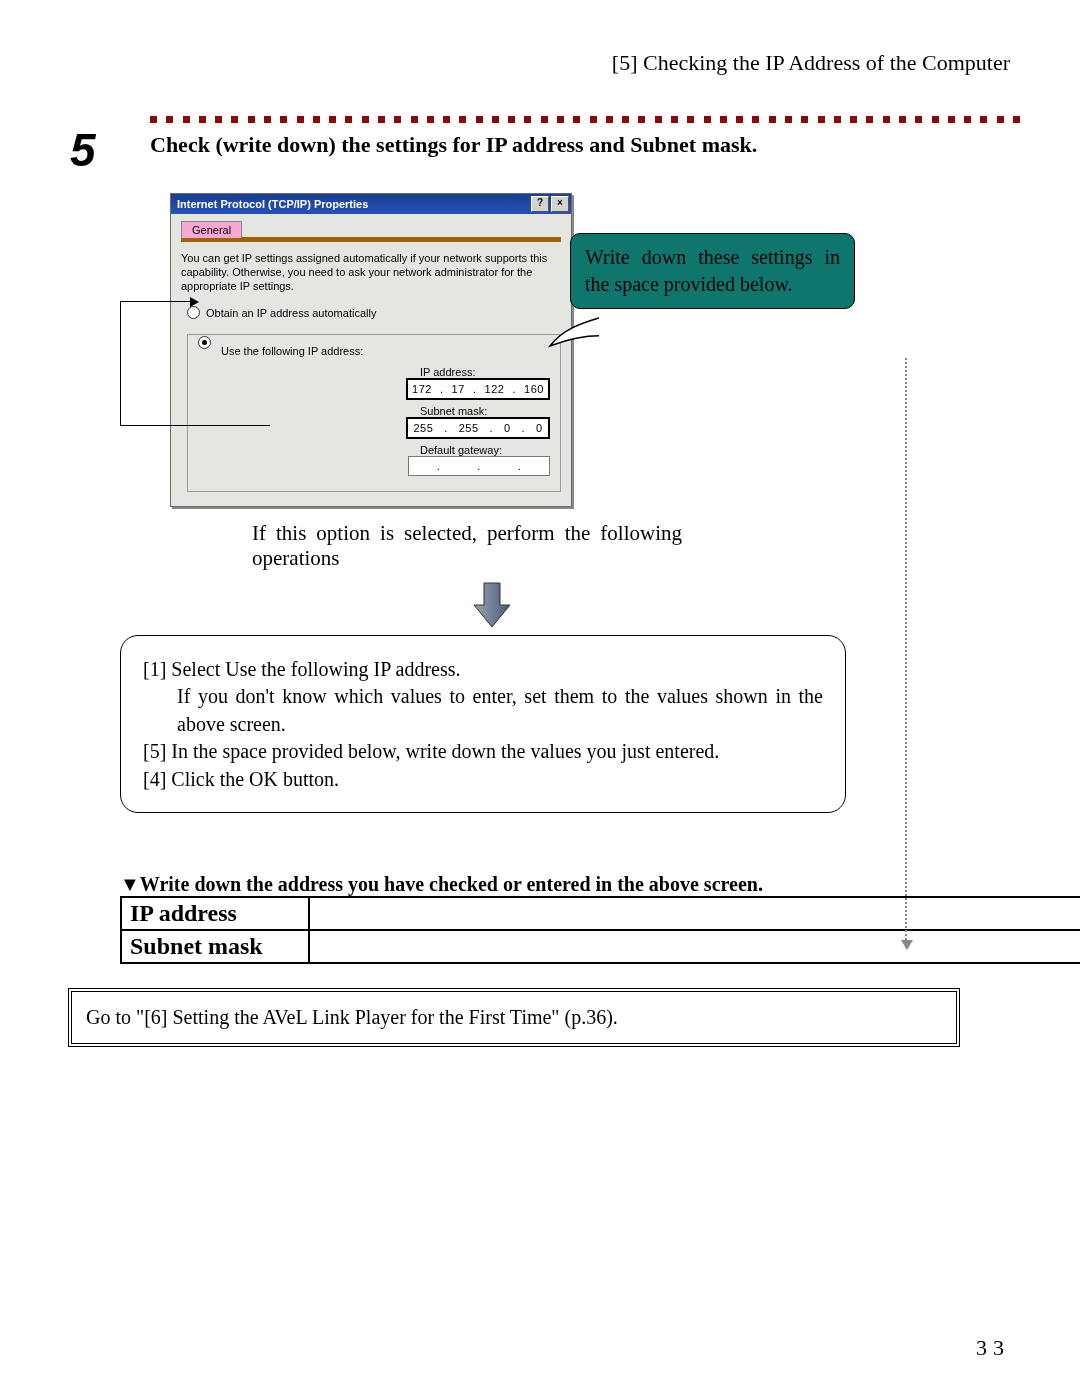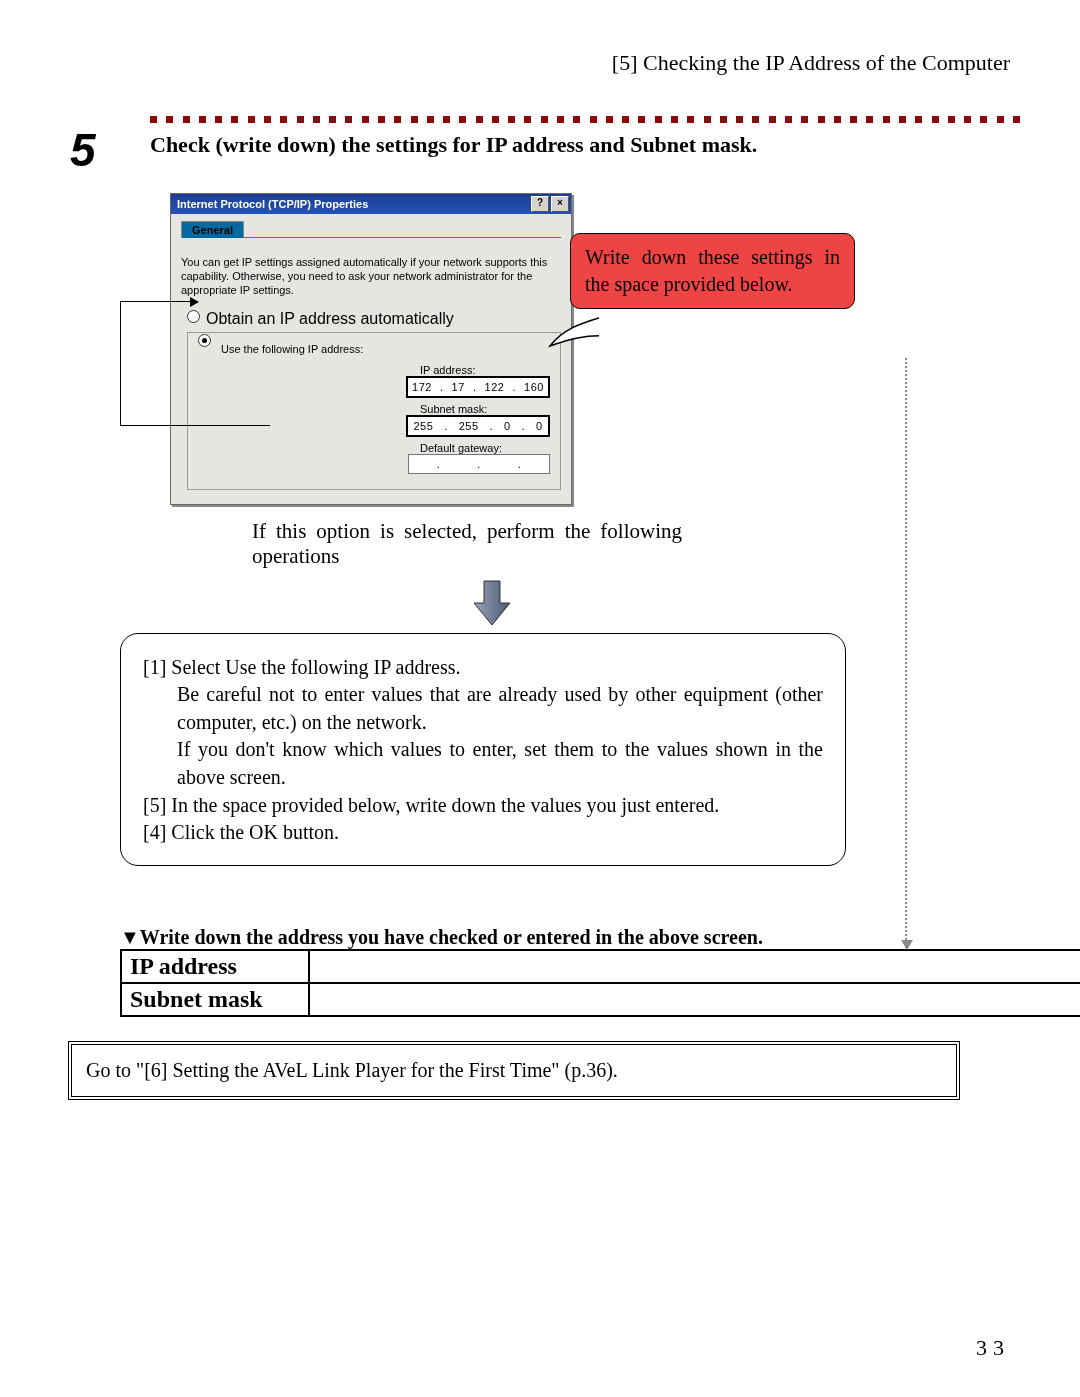--- a/index.html
+++ b/index.html
@@ -78,47 +78,47 @@
   .titlebar-btns { display:flex; gap:2px; }
   .titlebar-btn {
     width: 16px; height: 14px;
     background:#d6d3ce; border:1px solid #fff;
     border-right-color:#555; border-bottom-color:#555;
     font-size:10px; line-height:12px; text-align:center; color:#000;
   }
   .dlg-body { padding: 6px 10px 14px 10px; }
   .tab {
     display:inline-block; padding:2px 10px; border:1px solid #888;
-    border-bottom:none; background:#0369a1; font-size:11px;
-    position:relative; top:1px;font-weight:bold;
-  }
-  .tab-area { border-top:1px solid #a16207; padding-top:18px; }
+    border-bottom:none; background:#f9a8d4; font-size:11px;
+    position:relative; top:1px;
+  }
+  .tab-area { border-top:5px solid #a16207; padding-top:10px; }
   .desc { font-size:11px; line-height:1.25; margin-bottom:12px; }
-  .radio-row { display:flex; align-items:flex-start; gap:6px; margin:4px 0 4px 6px; font-size:16px;}
+  .radio-row { display:flex; align-items:flex-end; gap:6px; margin:4px 0 15px 6px; font-size:11px;}
   .radio { width:11px;height:11px;border:1px solid #333;border-radius:50%;display:inline-flex;align-items:center;justify-content:center;background:#fff;}
   .radio.sel::after{content:"";width:5px;height:5px;background:#000;border-radius:50%;}
   .fieldset {
     border:1px solid #9a9a9a; margin:2px 0 0 6px; padding:6px 10px 10px 10px;
   }
   .fieldset .legend { font-size:11px; position:relative; top:-12px; background:#e5e5e1; padding:0 4px; display:inline-block;}
   .form-grid { margin-top:-8px;}
   .form-row { display:flex; align-items:flex-end; margin:5px 0;flex-direction:column; }
   .form-label { width:130px; font-size:11px; }
   .ip-box {
     border:1px solid #777; background:#fff; height:18px; width:140px;
     display:flex; align-items:center; justify-content:space-around;
     font-size:11px; letter-spacing:0.5px;
   }
   .ip-box.hl { border:2px solid #000; }
   .ip-box .dot { color:#000; }
 
   
   .callout {
     position:absolute; left:400px; top:40px; width:255px;
-    background:#ef4444; border:1.5px solid #000; border-radius:10px;
+    background:#0f766e; border:1.5px solid #000; border-radius:10px;
     padding:10px 14px; font-size:20px;
     font-family:"Times New Roman", serif;
     text-align:justify; line-height:1.35;
   }
   
   .bubble-pointer {
     position:absolute; left:380px; top:118px;
   }
   .bubble-pointer svg { overflow:visible; }
 
@@ -357,21 +357,20 @@
             <stop offset="1" stop-color="#4a5a78"></stop>
           </linearGradient>
         </defs>
         <path d="M14 2 H30 V24 H40 L22 46 L4 24 H14 Z" fill="url(#g1)" stroke="#333" stroke-width="1"></path>
       </svg>
     </div>
   </div>
 
   <div class="ops-box">
     <div>[1] Select Use the following IP address.</div>
-    <div class="sub">Be careful not to enter values that are already used by other equipment (other computer, etc.) on the network.</div>
     <div class="sub">If you don't know which values to enter, set them to the values shown in the above screen.</div>
     <div>[5] In the space provided below, write down the values you just entered.</div>
     <div>[4] Click the OK button.</div>
   </div>
 
   <div class="note-line">▼Write down the address you have checked or entered in the above screen.</div>
 
   <table class="writein">
     <tbody>
         <tr>

